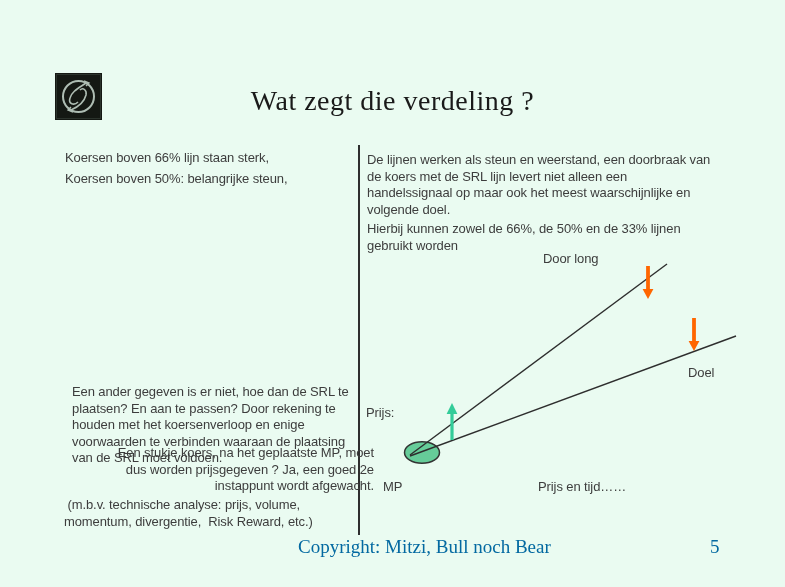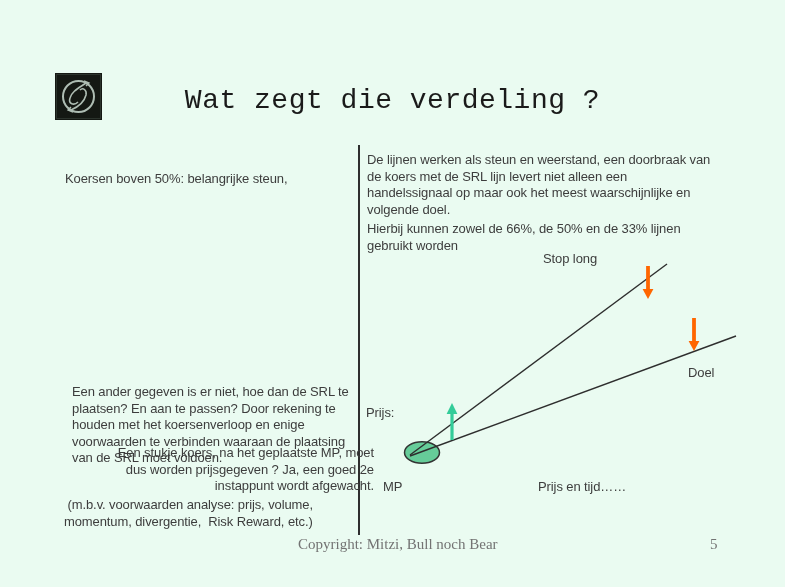--- a/index.html
+++ b/index.html
@@ -9,21 +9,21 @@
     height: 587px;
     background: var(--background, #EAFBF1);
     font-family: "Liberation Sans", sans-serif;
     color: var(--body-text, #3d3d3d);
     overflow: hidden;
   }
   .abs { position: absolute; }
   #title {
     left: 0; right: 0; top: 85px;
     text-align: center;
-    font-family: Liberation Mono, monospace;
+    font-family: Liberation Serif, serif;
     font-size: 28px;
     letter-spacing: 0.5px;
     color: var(--title-text, #1a1a1a);
   }
   .para {
     font-size: 13px;
     line-height: 16.5px;
     letter-spacing: -0.1px;
     white-space: pre-wrap;
   }
@@ -41,22 +41,22 @@
   #diagram-svg { left: 0; top: 0; pointer-events: none; }
   .trend-line { stroke: var(--diagram-line, #2e2e2e); stroke-width: 1.4; fill: none; }
   .entry-ellipse { fill: var(--ellipse-fill, #66CC99); stroke: #333333; stroke-width: 1.5; }
   .orange-shaft { stroke: var(--orange-arrow, #FF6600); stroke-width: 3.8; }
   .orange-head  { fill: var(--orange-arrow, #FF6600); }
   .teal-shaft   { stroke: var(--teal-arrow, #33CC99); stroke-width: 3.2; }
   .teal-head    { fill: var(--teal-arrow, #33CC99); }
   .diagram-label { font-size: 13px; letter-spacing: -0.1px; white-space: nowrap; }
   #footer-copyright, #page-number {
     font-family: "Liberation Serif", serif;
-    font-size: 15px;
-    color: #737373;
+    font-size: 19px;
+    color: #0369a1;
     white-space: nowrap;
   }
   #logo-box { left: 55px; top: 73px; width: 47px; height: 47px; }
 </style>
 </head>
 <body>
 
 <div id="slide">
 
   <div id="logo-box" class="abs">
@@ -68,31 +68,32 @@
       <path d="M 16 37 C 23 34, 29 30, 31 22 C 32 17, 28 14, 25 17" fill="none" stroke="#aebdb3" stroke-width="1.6"></path>
       <path d="M 29 8 L 34 10 L 31 13" fill="none" stroke="#aebdb3" stroke-width="1.4"></path>
       <path d="M 18 39 L 13 37 L 16 34" fill="none" stroke="#aebdb3" stroke-width="1.4"></path>
     </svg>
   </div>
 
   <div id="title" class="abs">Wat zegt die verdeling ?</div>
 
   <div id="divider" class="abs"></div>
 
+  <div class="abs bullet-line" style="left:65px; top:150px;">Koersen boven 66% lijn staan sterk,</div>
   <div class="abs bullet-line" style="left:65px; top:171px;">Koersen boven 50%: belangrijke steun,</div>
 
   <div class="abs para" style="left:72px; top:345px; width:310px;margin-top:39px;">Een ander gegeven is er niet, hoe dan de SRL te
 plaatsen? En aan te passen? Door rekening te
 houden met het koersenverloop en enige
 voorwaarden te verbinden waaraan de plaatsing
 van de SRL moet voldoen.</div>
   <div class="abs para" style="left:64px; top:445px; width:310px;text-align:right;">Een stukje koers, na het geplaatste MP, moet
 dus worden prijsgegeven ? Ja, een goed 2e
 instappunt wordt afgewacht.</div>
-  <div class="abs para" style="left:64px; top:497px; width:310px;"> (m.b.v. voorwaarden analyse: prijs, volume,
+  <div class="abs para" style="left:64px; top:497px; width:310px;"> (m.b.v. technische analyse: prijs, volume,
 momentum, divergentie,  Risk Reward, etc.)</div>
 
   <div class="abs para" style="left:367px; top:152px; width:420px;">De lijnen werken als steun en weerstand, een doorbraak van
 de koers met de SRL lijn levert niet alleen een
 handelssignaal op maar ook het meest waarschijnlijke en
 volgende doel.</div>
   <div class="abs para" style="left:367px; top:221px; width:420px;">Hierbij kunnen zowel de 66%, de 50% en de 33% lijnen
 gebruikt worden</div>
 
   <svg id="diagram-svg" class="abs" width="785" height="587" viewBox="0 0 785 587">
@@ -106,21 +107,21 @@
     <g>
       <line class="orange-shaft" x1="694" y1="318" x2="694" y2="342"></line>
       <polygon class="orange-head" points="688.6,341 699.4,341 694,351"></polygon>
     </g>
     <g>
       <line class="teal-shaft" x1="452" y1="440" x2="452" y2="413"></line>
       <polygon class="teal-head" points="446.6,414 457.4,414 452,403"></polygon>
     </g>
   </svg>
 
-  <div class="abs diagram-label" style="left:543px; top:251px;">Stop long</div>
+  <div class="abs diagram-label" style="left:543px; top:251px;">Door long</div>
   <div class="abs diagram-label" style="left:688px; top:365px;">Doel</div>
   <div class="abs diagram-label" style="left:366px; top:405px;">Prijs:</div>
   <div class="abs diagram-label" style="left:383px; top:479px;">MP</div>
   <div class="abs diagram-label" style="left:538px; top:479px;">Prijs en tijd……</div>
 
   <div id="footer-copyright" class="abs" style="left:298px; top:536px;">Copyright: Mitzi, Bull noch Bear</div>
   <div id="page-number" class="abs" style="left:710px; top:536px;">5</div>
 
 </div>
 

